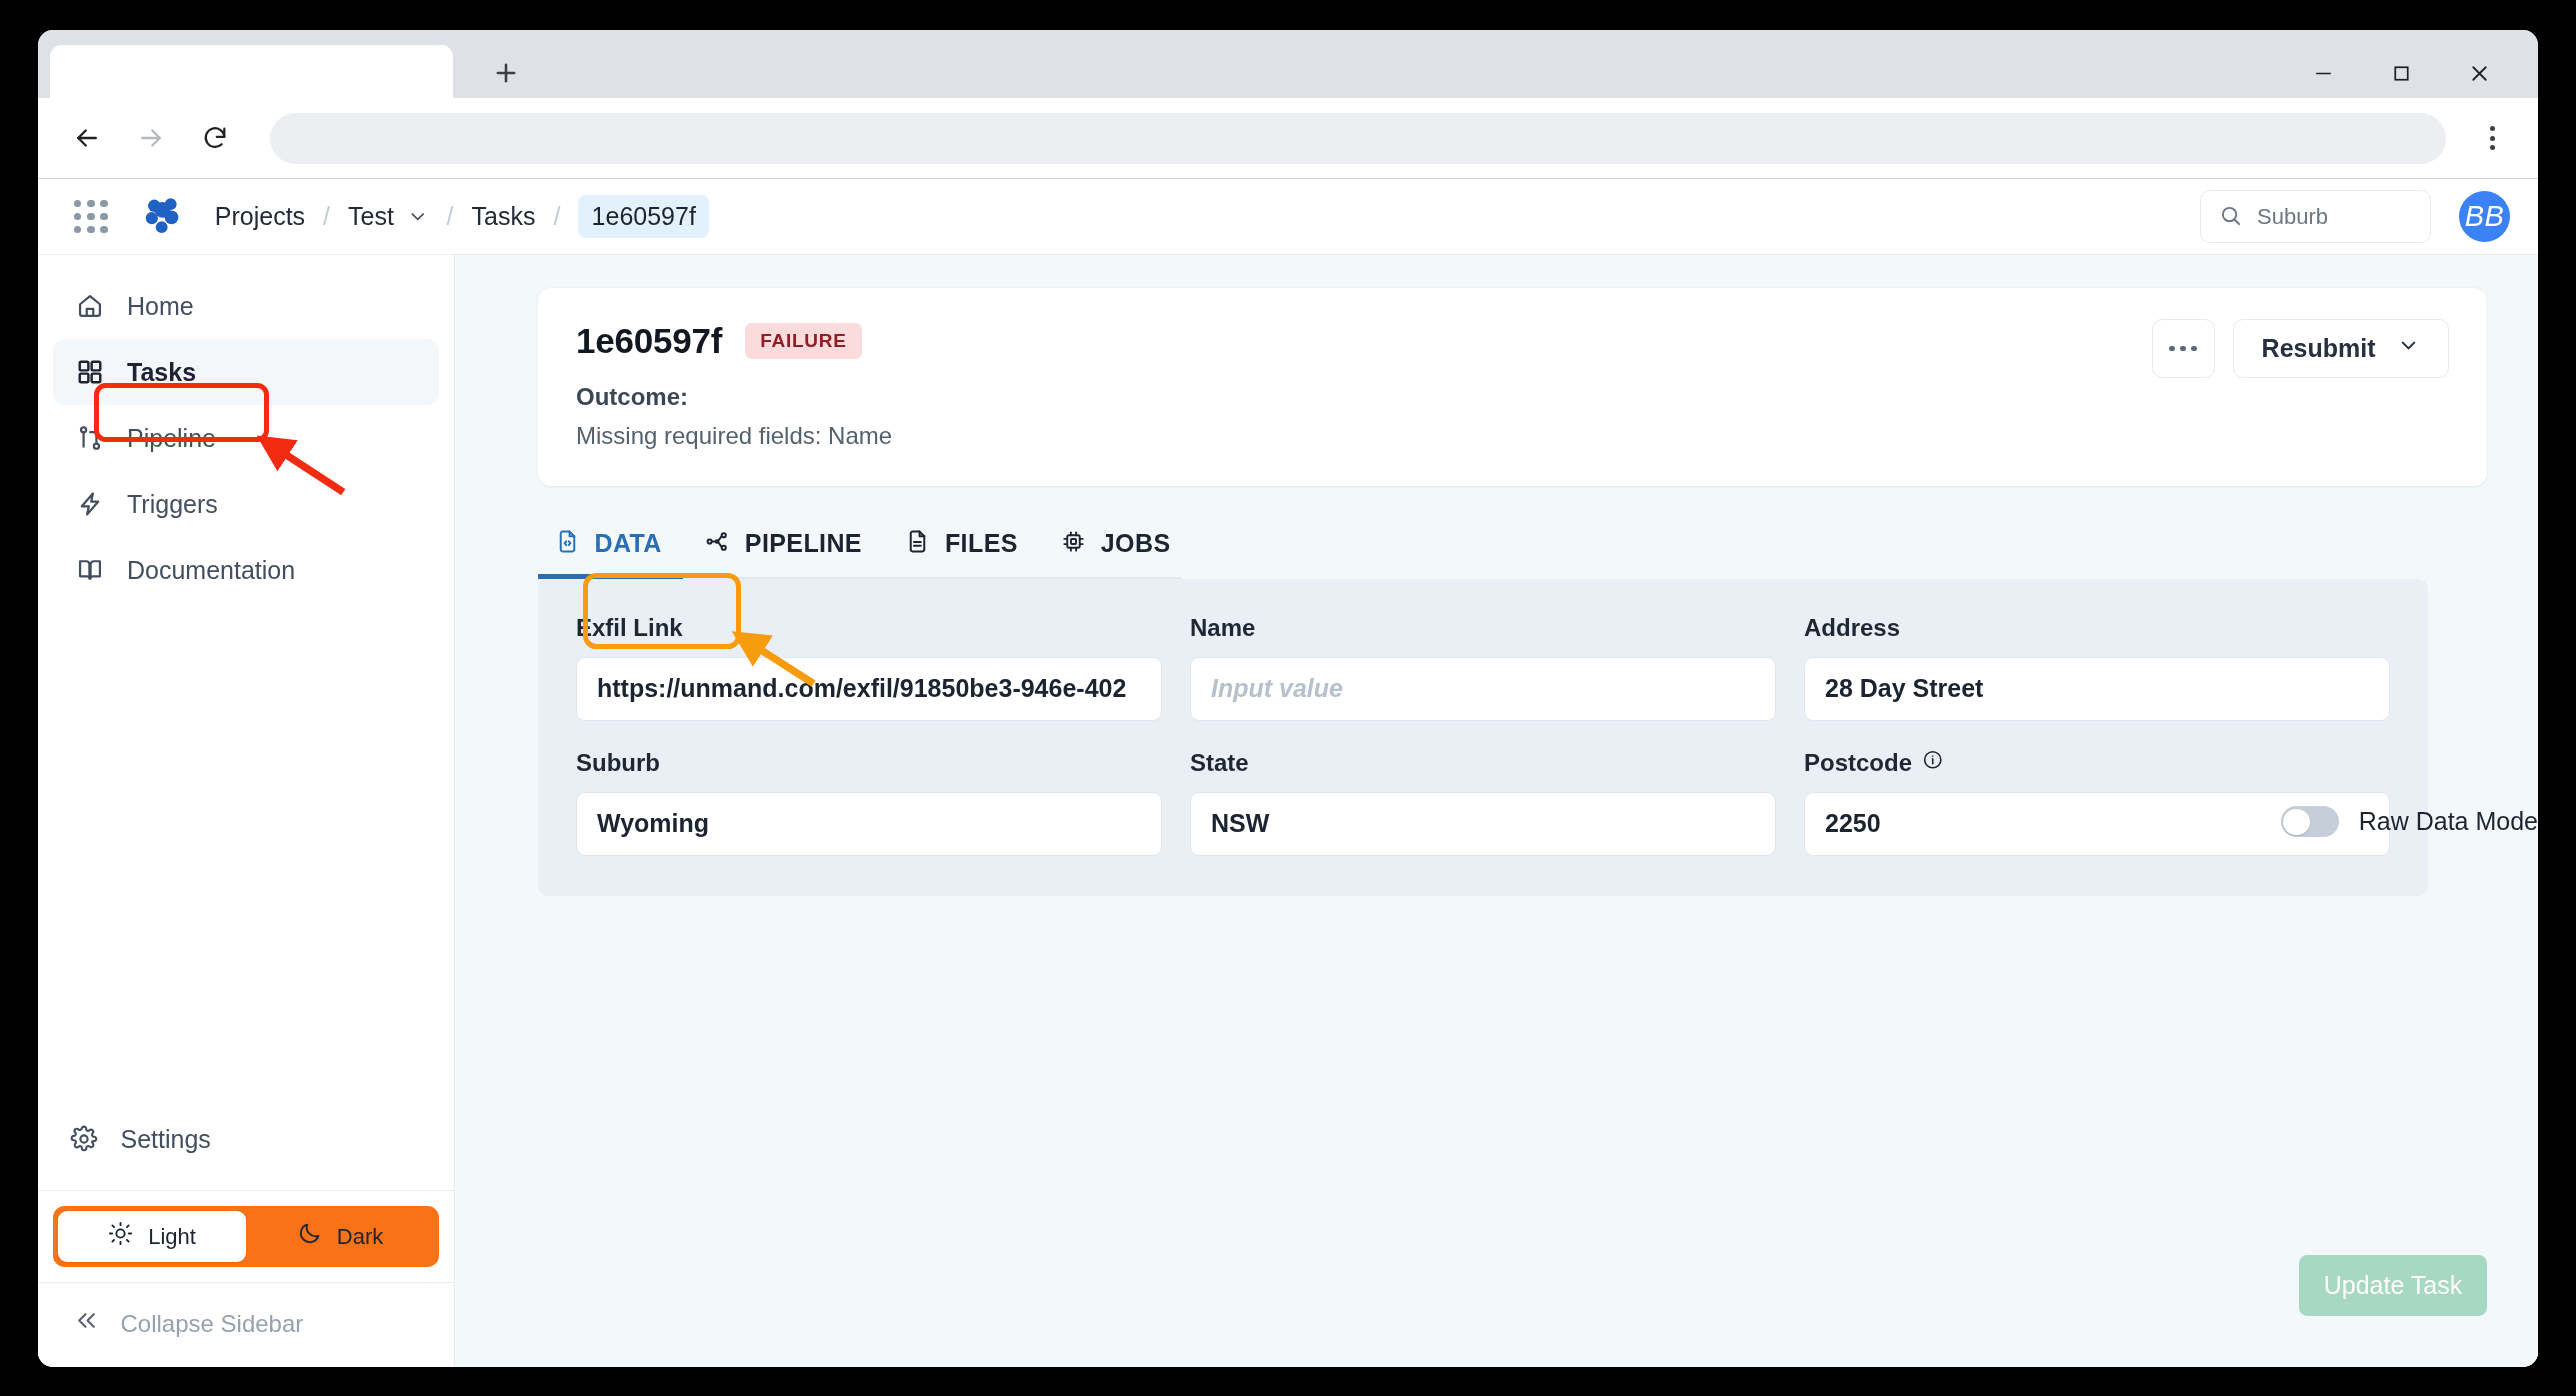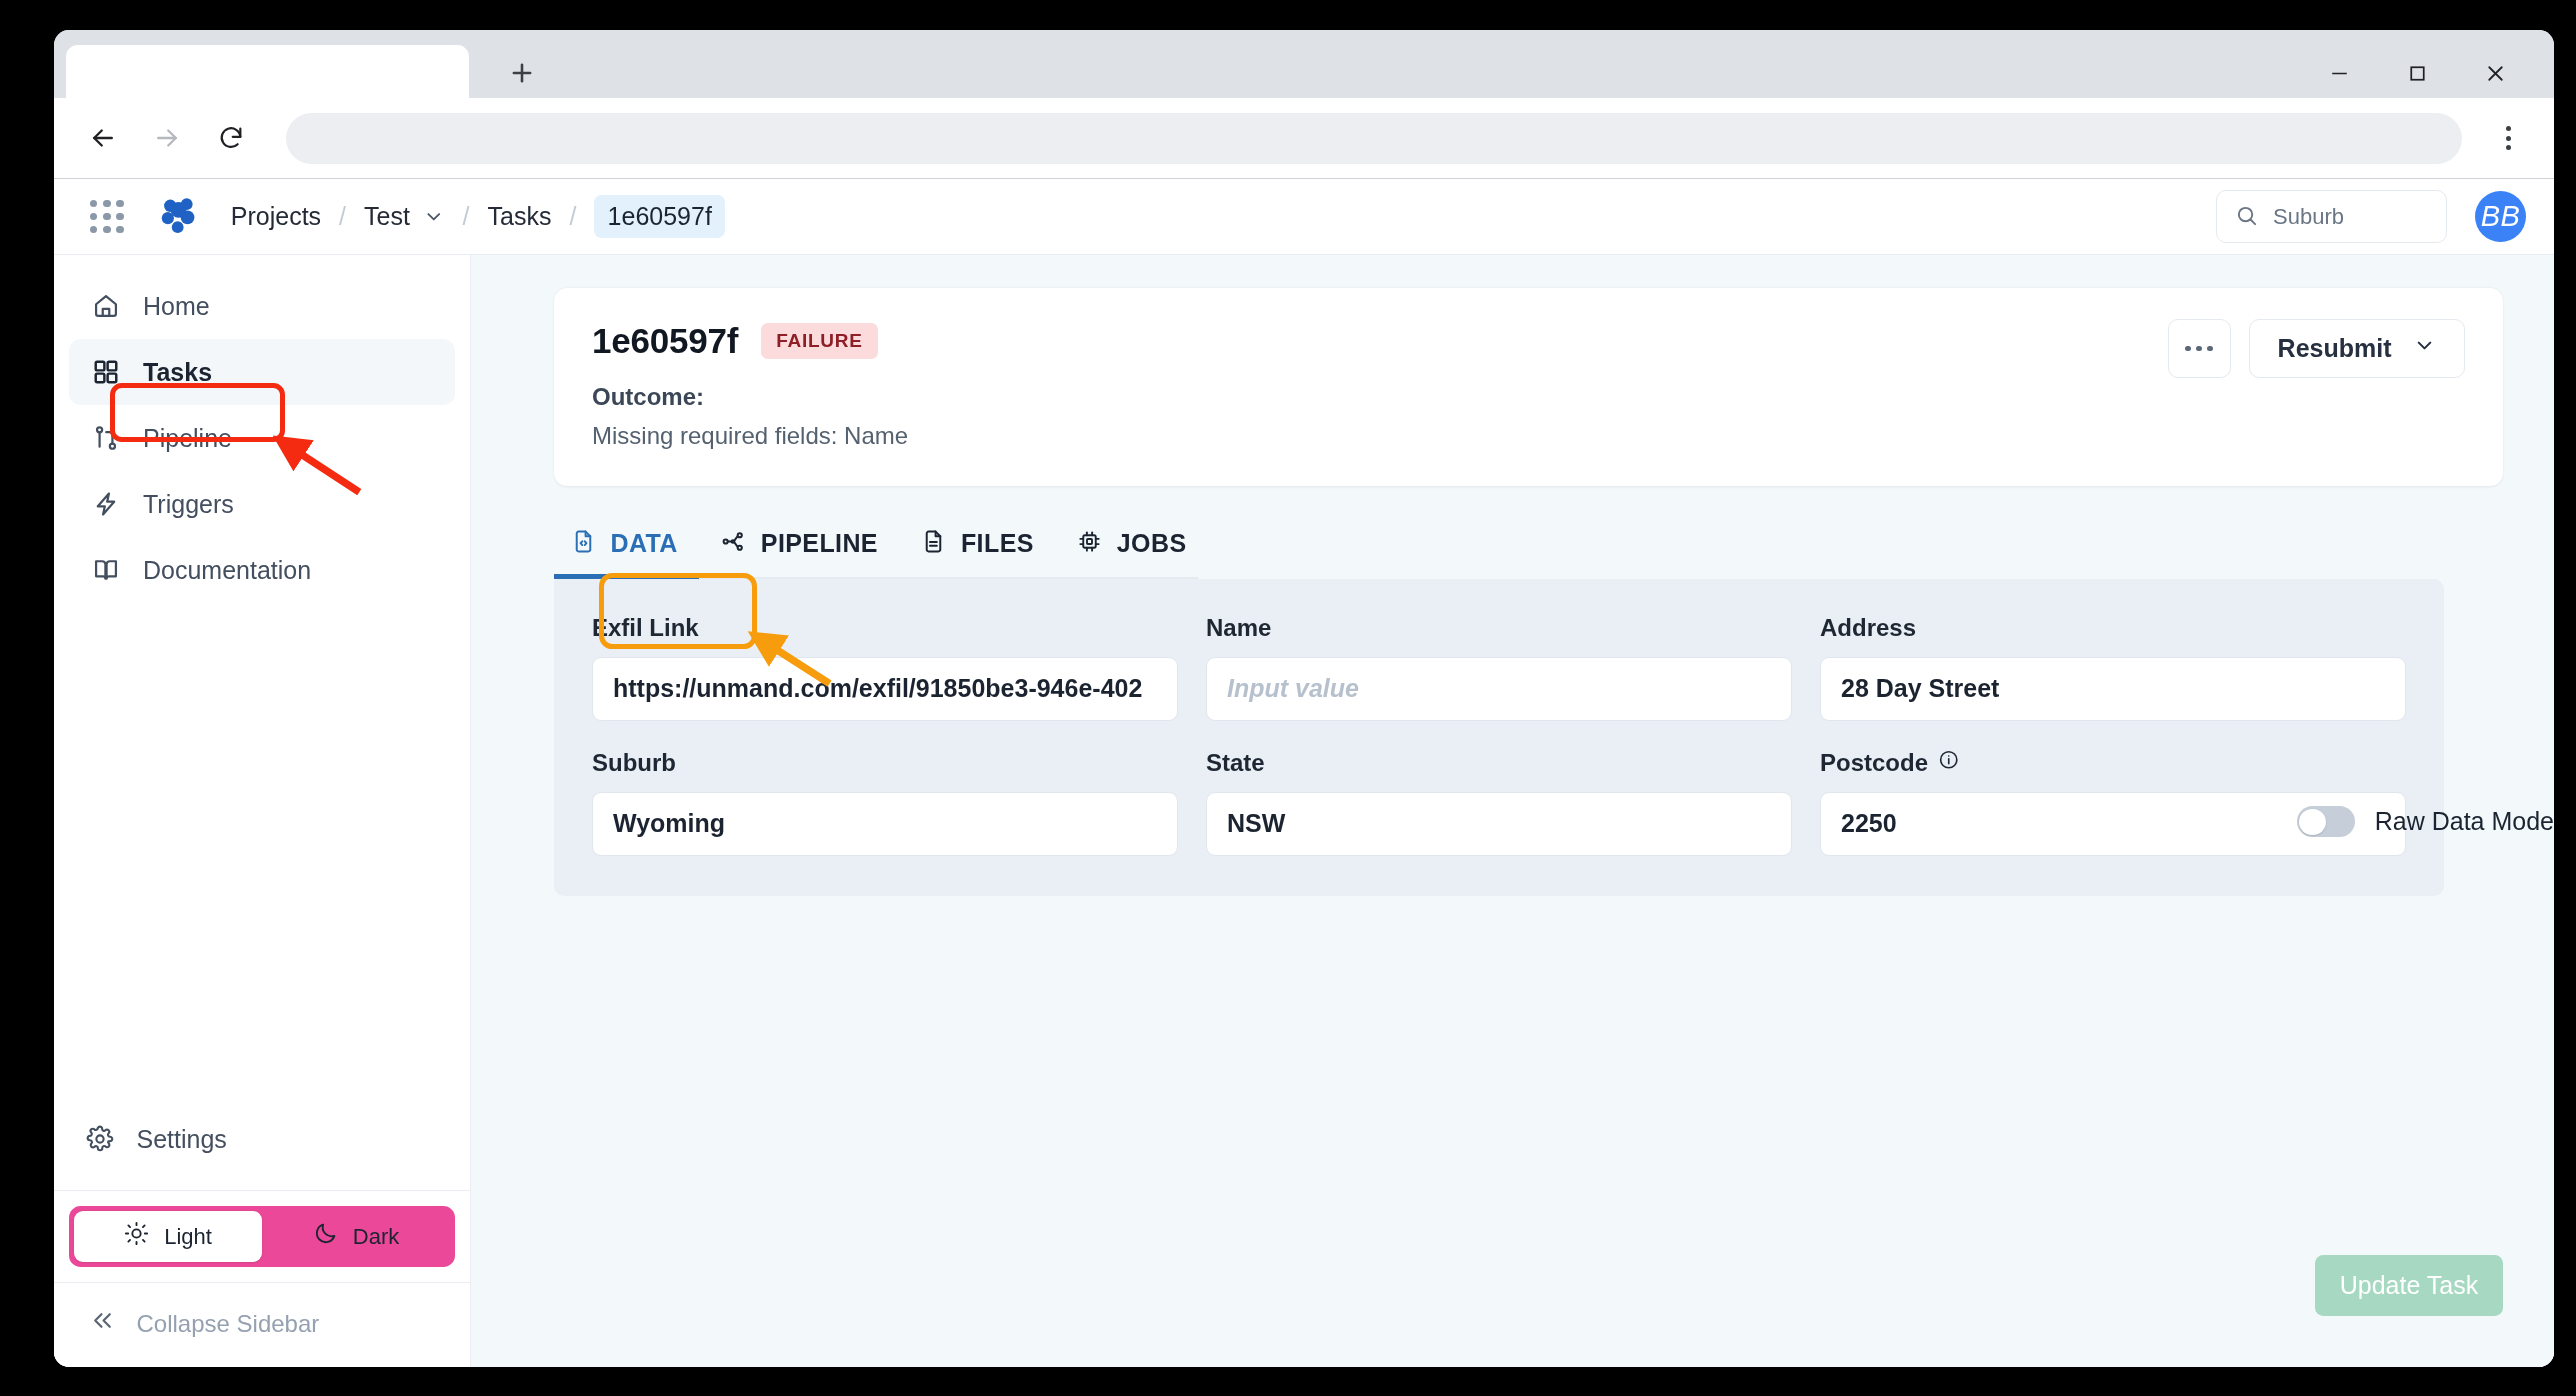--- a/index.html
+++ b/index.html
@@ -7,21 +7,20 @@
     width: 2576px; height: 1396px;
     background: #000000;
     font-family: "Liberation Sans", sans-serif;
     overflow: hidden;
   }
 
   
   #desktop {
     position: absolute; inset: 0;
     background: #000000;
-    margin-left: 16px;
   }
   #browser-window {
     position: absolute;
     left: 38px; top: 30px;
     width: 2500px; height: 1337px;
     background: #dee1e6;
     border-radius: 15px;
     overflow: hidden;
     box-shadow: 0 5px 21.5px rgba(0,0,0,0.45);
   }
@@ -157,21 +156,21 @@
   .nav-icon { width: 31px; height: 31px; display:flex; align-items:center; justify-content:center; flex: none; }
   #nav-bottom { margin-top: auto; }
   #settings-row { padding: 0 30px 21.5px 30px; }
   #settings-item {
     display: flex; align-items: center; gap: 21.5px;
     height: 59px;
     font-size: 25px; color: #434e5f; cursor: pointer;
   }
   #theme-wrap { border-top: 0.8px solid #e9edf1; border-bottom: 0.8px solid #e9edf1; padding: 15px 15px; }
   #theme-switch {
-    display: flex; background: #ec4899; border-radius: 11.6px; padding: 5px;
+    display: flex; background: #f97316; border-radius: 11.6px; padding: 5px;
   }
   .theme-opt {
     flex: 1; height: 51px;
     display: flex; align-items: center; justify-content: center; gap: 15px;
     font-size: 22px; color: #1b2430; border-radius: 9px; cursor: pointer;
   }
   .theme-opt.active { background: #ffffff; box-shadow: 0 0.8px 2.5px rgba(0,0,0,0.10); }
   #collapse-row {
     display: flex; align-items: center; gap: 21.5px;
     padding: 25px 36px 28px 36px;

